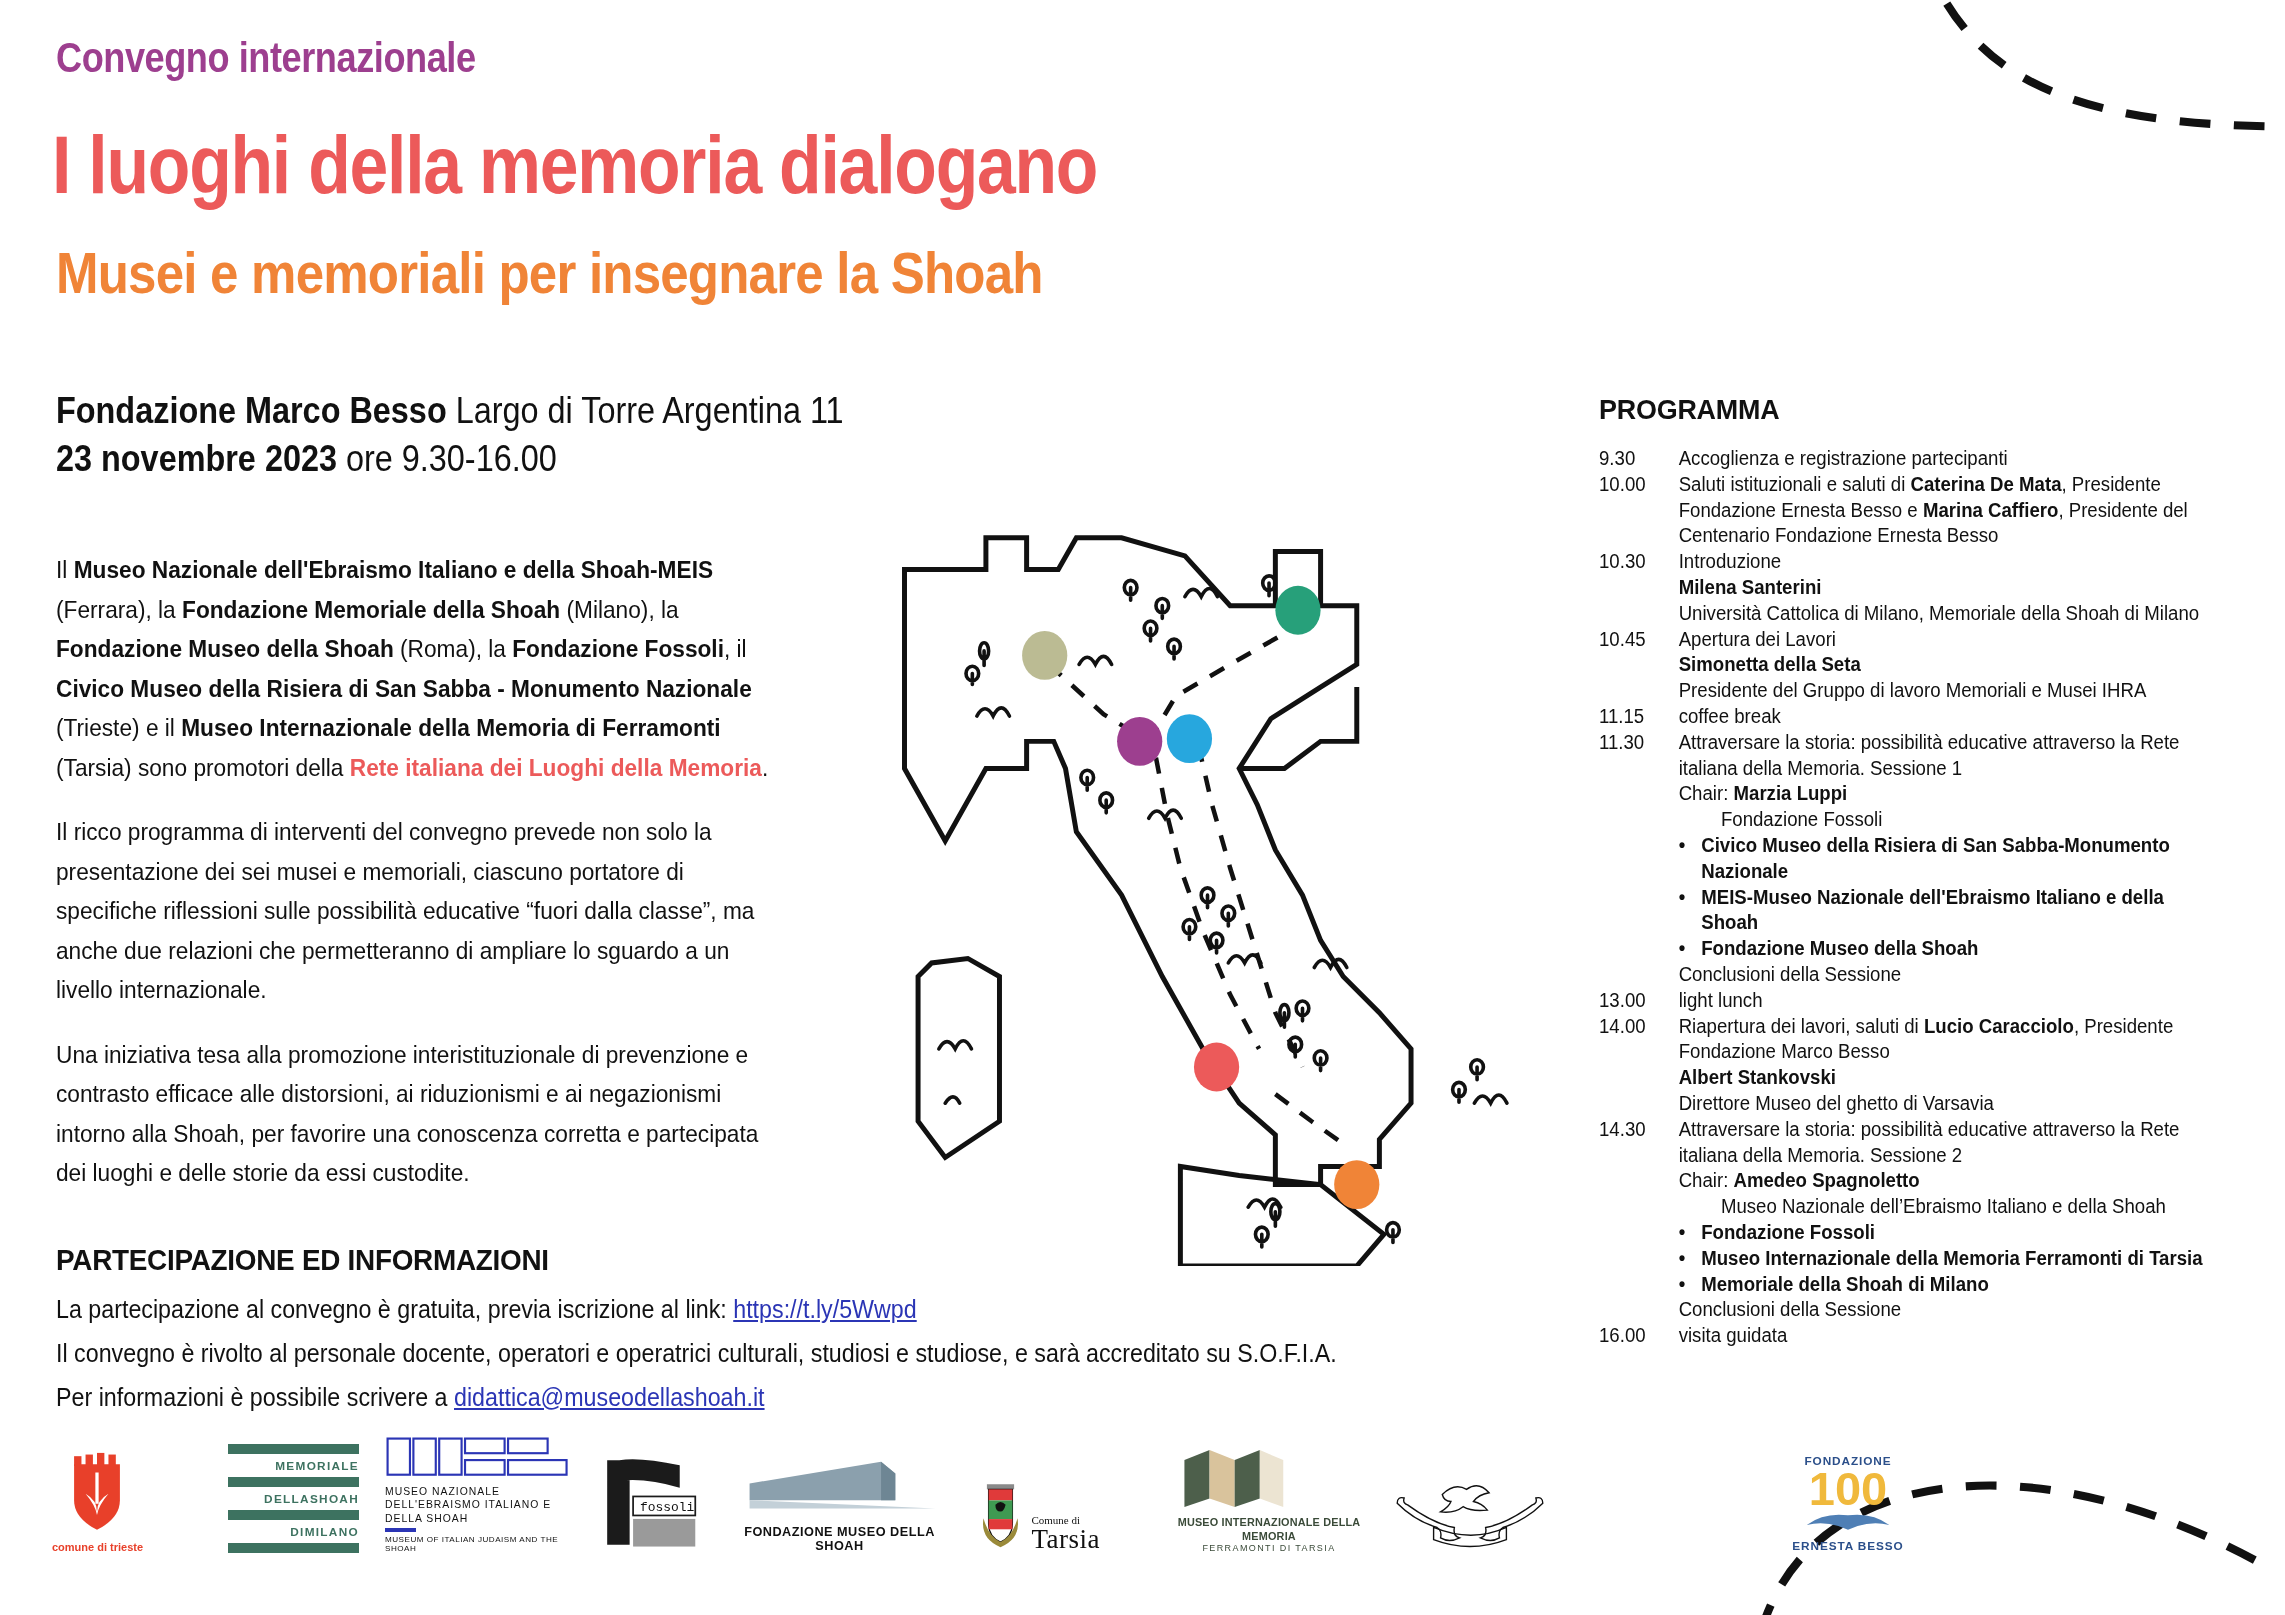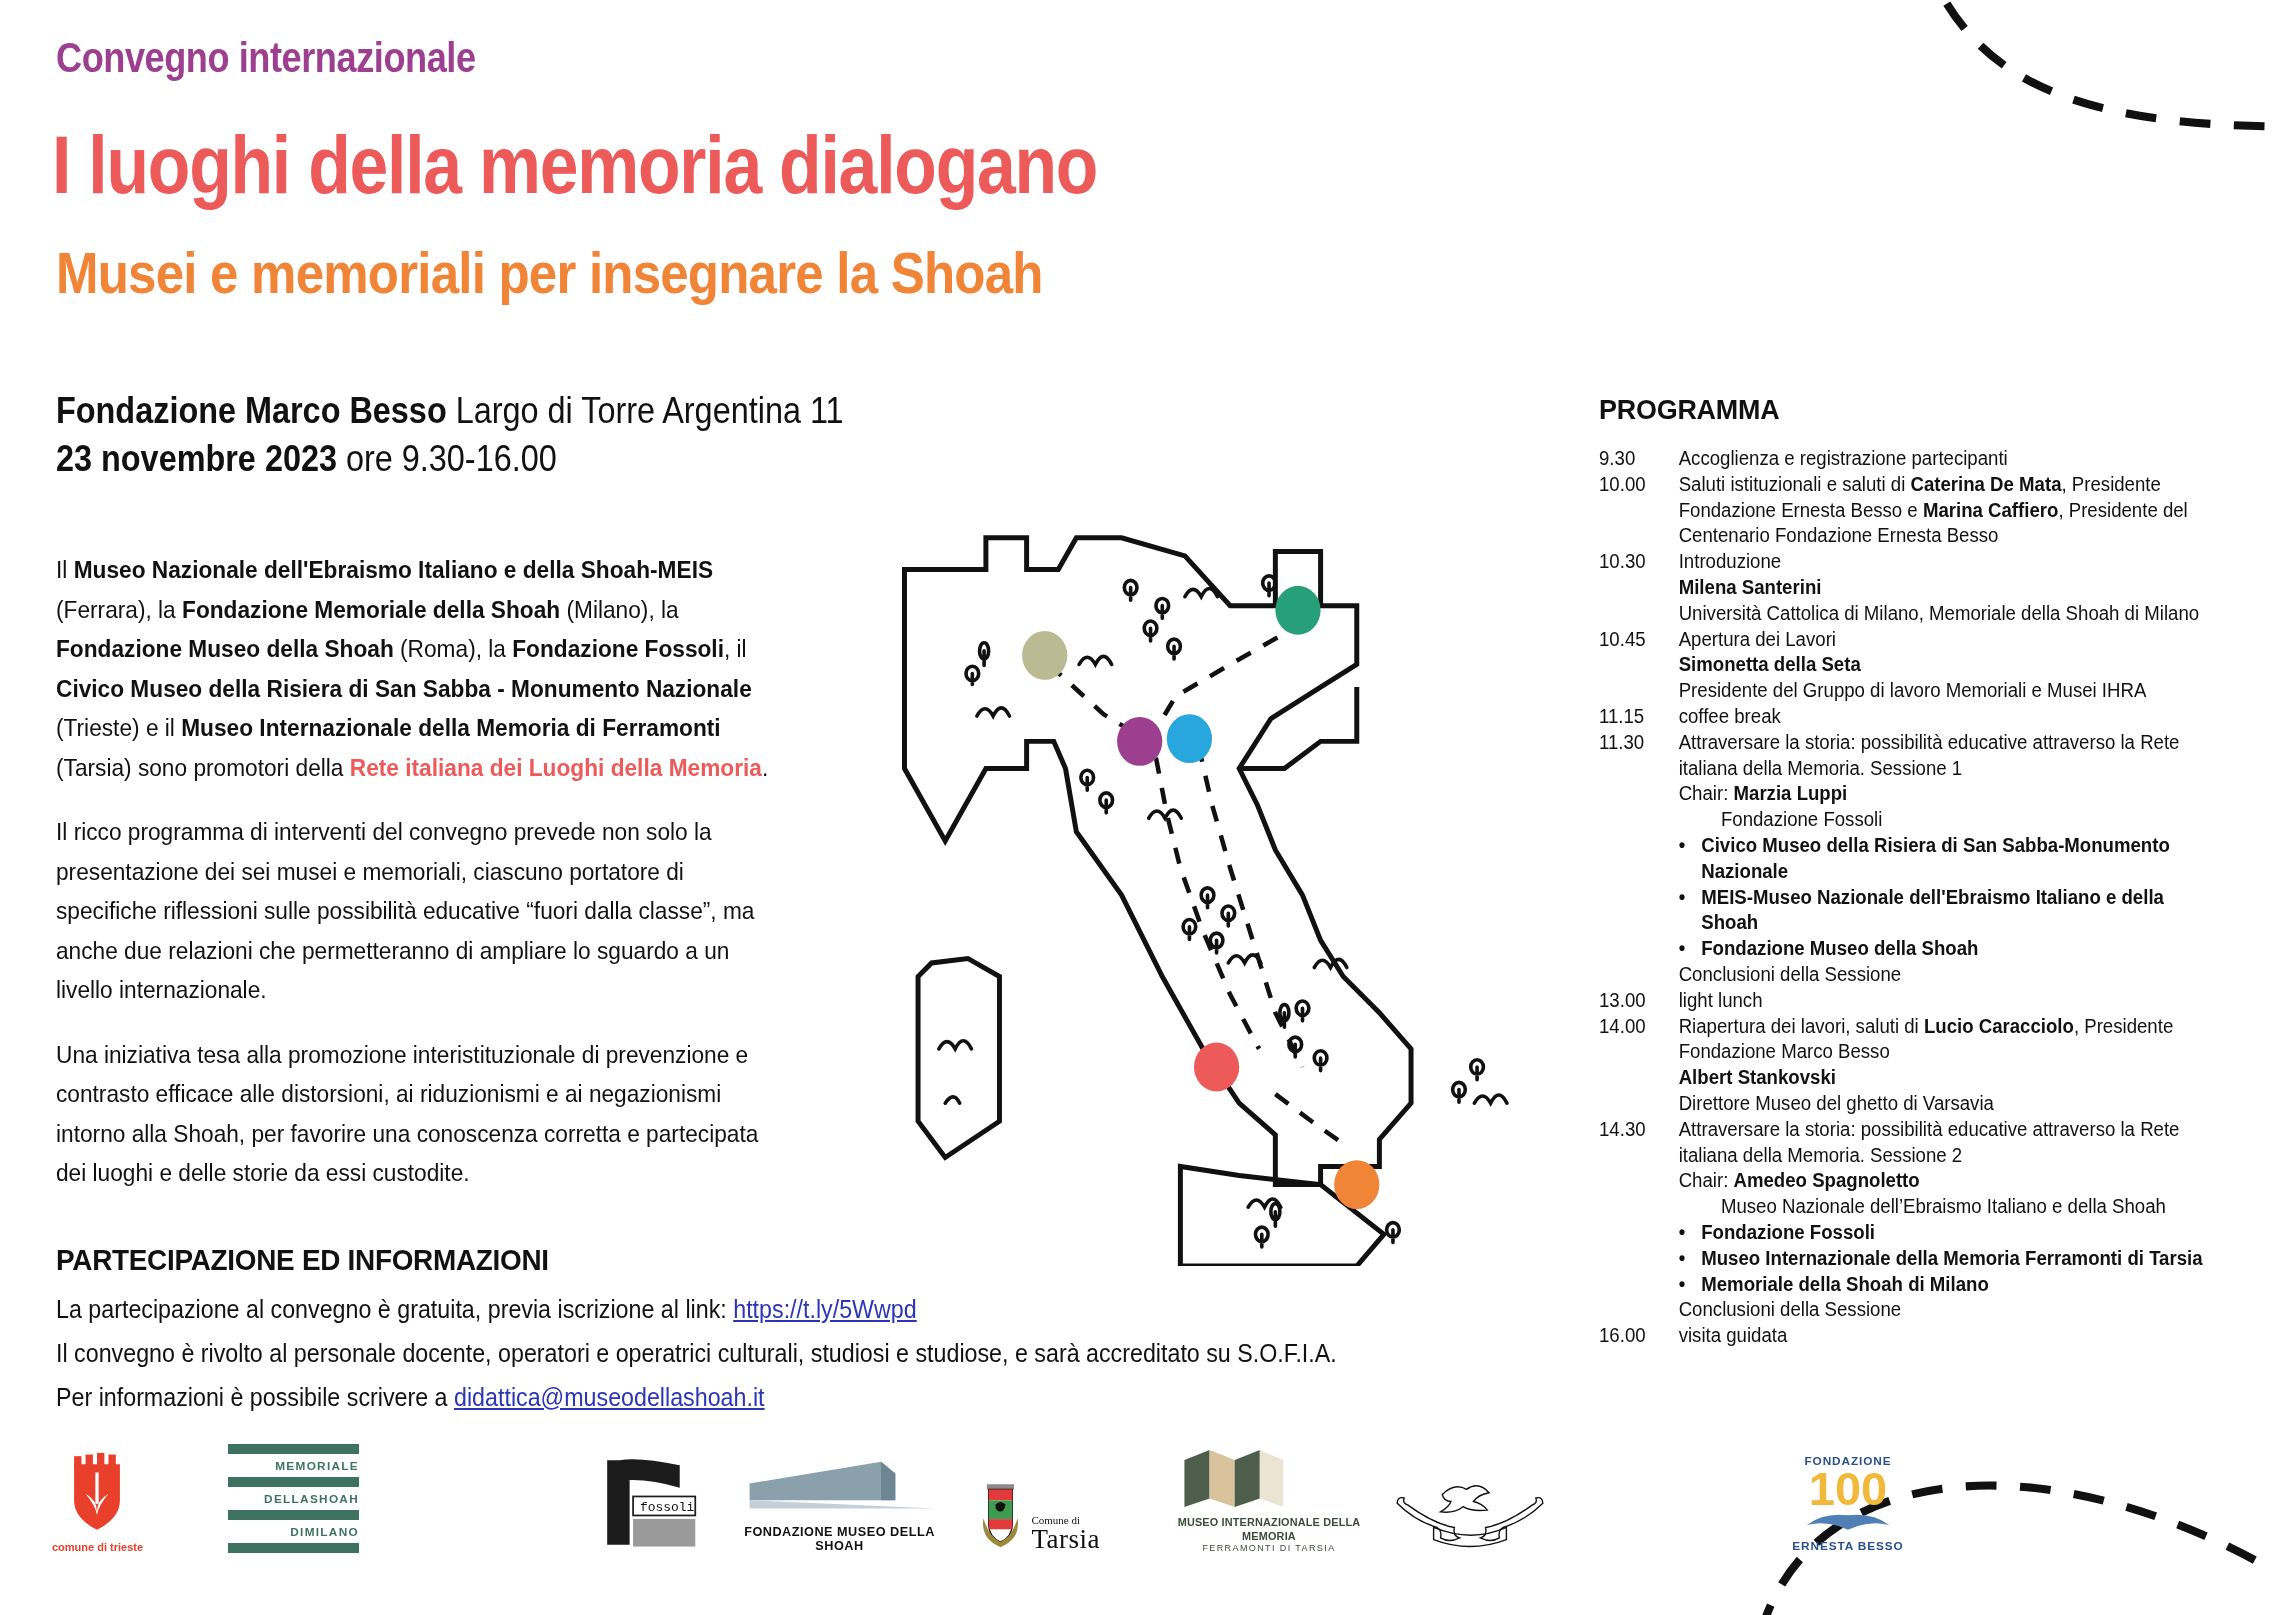--- a/index.html
+++ b/index.html
@@ -272,20 +272,36 @@
         <div style="background:#3d7260;height:10px;margin-bottom:4.5px;"></div>
         <div>MEMORIALE</div>
         <div style="background:#3d7260;height:10px;margin:4.5px 0;"></div>
         <div>DELLASHOAH</div>
         <div style="background:#3d7260;height:10px;margin:4.5px 0;"></div>
         <div>DIMILANO</div>
         <div style="background:#3d7260;height:10px;margin-top:4.5px;"></div>
       </div>
     </div>
 
+    <div class="logo" style="left:342px;width:194px;">
+      <svg viewBox="0 0 215 52" width="185" height="45">
+        <g fill="none" stroke="#2b35b5" stroke-width="2.5">
+          <rect x="3" y="4" width="26" height="42"></rect>
+            <rect x="33" y="4" width="26" height="42"></rect>
+          <rect x="63" y="4" width="26" height="42"></rect>
+          <rect x="93" y="4" width="46" height="17"></rect>
+            <rect x="93" y="29" width="46" height="17"></rect>
+          <rect x="143" y="4" width="46" height="17"></rect>
+            <rect x="143" y="29" width="68" height="17"></rect>
+        </g>
+      </svg>
+      <div style="font-size:10.4px;letter-spacing:1px;color:#111;line-height:1.3;margin-top:1.8px;">MUSEO NAZIONALE DELL'EBRAISMO ITALIANO E DELLA SHOAH</div>
+      <div style="width:31px;height:4.5px;background:#2b35b5;margin:2.7px 0;"></div>
+      <div style="font-size:8.1px;letter-spacing:0.5px;color:#111;">MUSEUM OF ITALIAN JUDAISM AND THE SHOAH</div>
+    </div>
 
     <div class="logo" style="left:559px;width:100px;">
       <svg viewBox="0 0 110 110" width="95" height="95">
         <path d="M6 6 h26 v98 h-26 z M20 6 q24 -4 70 6 l0 26 q-40 -12 -70 -8 z" fill="#1b1b1b"></path>
         <rect x="36" y="48" width="72" height="22" fill="#fff" stroke="#1b1b1b" stroke-width="2"></rect>
         <rect x="36" y="74" width="72" height="32" fill="#9a9a9a"></rect>
         <text x="44" y="65" font-family="'Liberation Mono',monospace" font-size="15" fill="#111">fossoli</text>
       </svg>
     </div>
 

